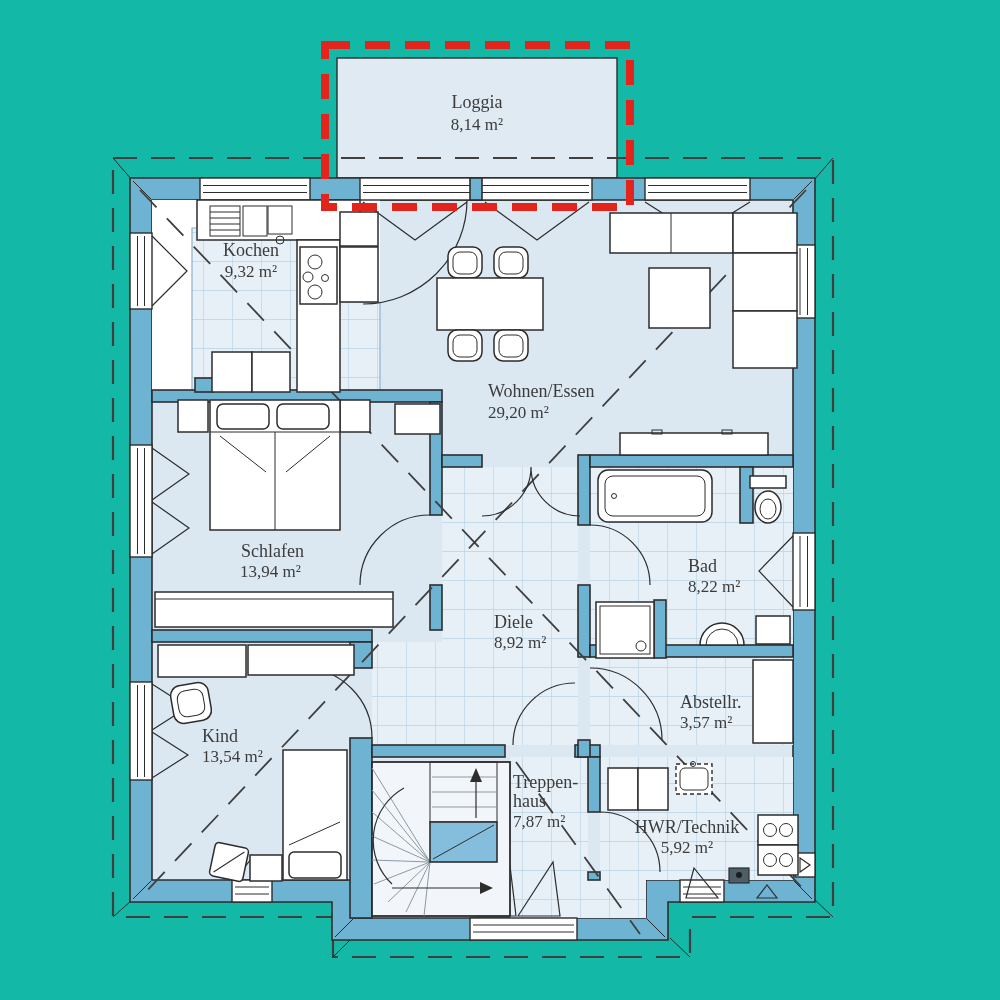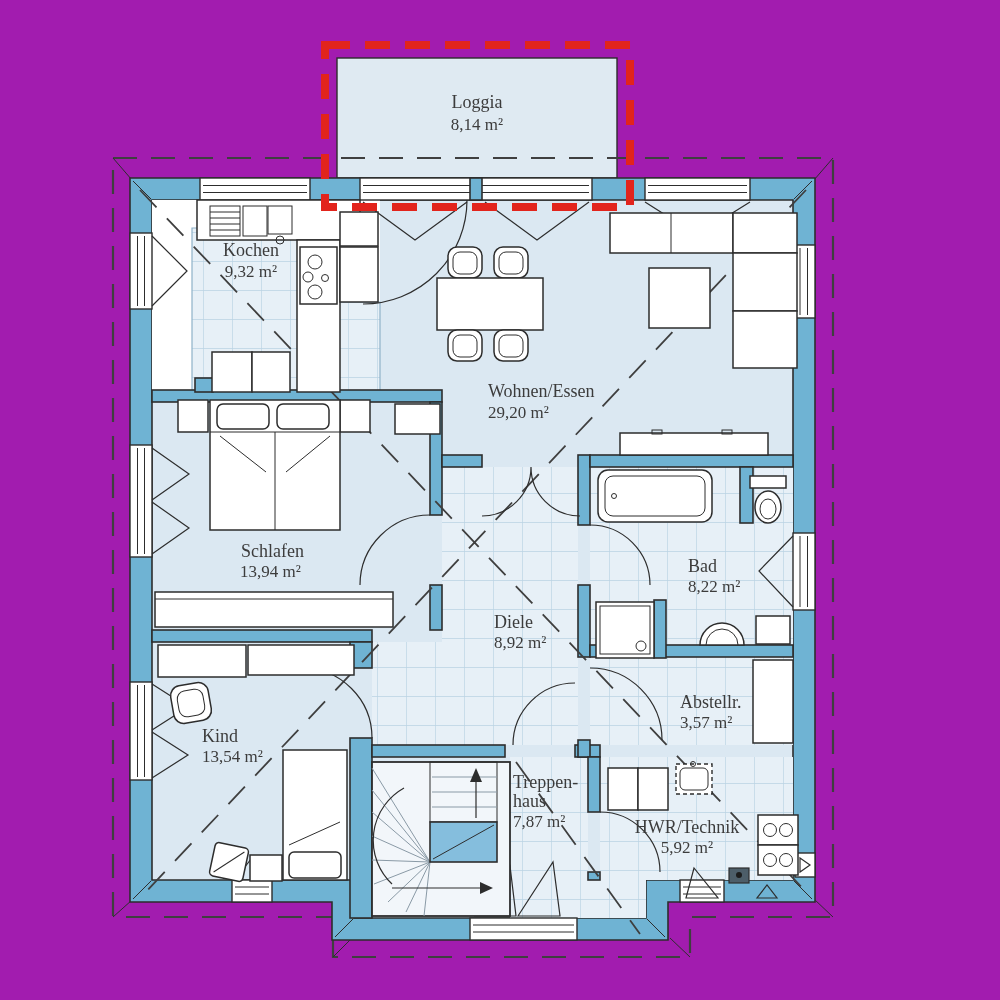--- a/index.html
+++ b/index.html
@@ -1,16 +1,16 @@
 <!DOCTYPE html>
 <html style="--wall: #6fb3d3; --outline: #2d2d2d; --floor: #dbe8f2; --tile_base: #e7f0f7; --tile_line: #bad3e4; --loggia_fill: #dfeaf2; --stair_floor: #f2f6fa; --stair_landing: #85bedd; --highlight_red: #e2241c; --label_text: #3c3c3c; --tread: #8a9aa6; --white: #ffffff;"><head>
 <meta charset="utf-8">
 <style>
   html,body{margin:0;padding:0;background:#ffffff;}
-  #stage{position:relative;width:1000px;height:1000px;background:#a21caf;overflow:hidden;
+  #stage{position:relative;width:1000px;height:1000px;background:#14b8a6;overflow:hidden;
          font-family:"Liberation Serif", serif;}
   svg{display:block;}
   .wall{fill:var(--wall,#6fb3d3);stroke:var(--outline,#2d2d2d);stroke-width:1.6;}
   .floor{fill:var(--floor,#dbe8f2);stroke:var(--outline,#2d2d2d);stroke-width:1.6;}
   .win{fill:var(--white,#ffffff);stroke:var(--outline,#2d2d2d);stroke-width:1.4;}
   .fw{fill:var(--white,#ffffff);stroke:var(--outline,#2d2d2d);stroke-width:1.5;}
   .ln{stroke:var(--outline,#2d2d2d);fill:none;stroke-width:1.2;}
   .thin{stroke:var(--outline,#2d2d2d);fill:none;stroke-width:1;}
   .dash{stroke:#3f3f3f;fill:none;stroke-width:2.2;stroke-dasharray:24 14;}
   .diag{stroke:#3f3f3f;fill:none;stroke-width:1.8;stroke-dasharray:24 15;}

